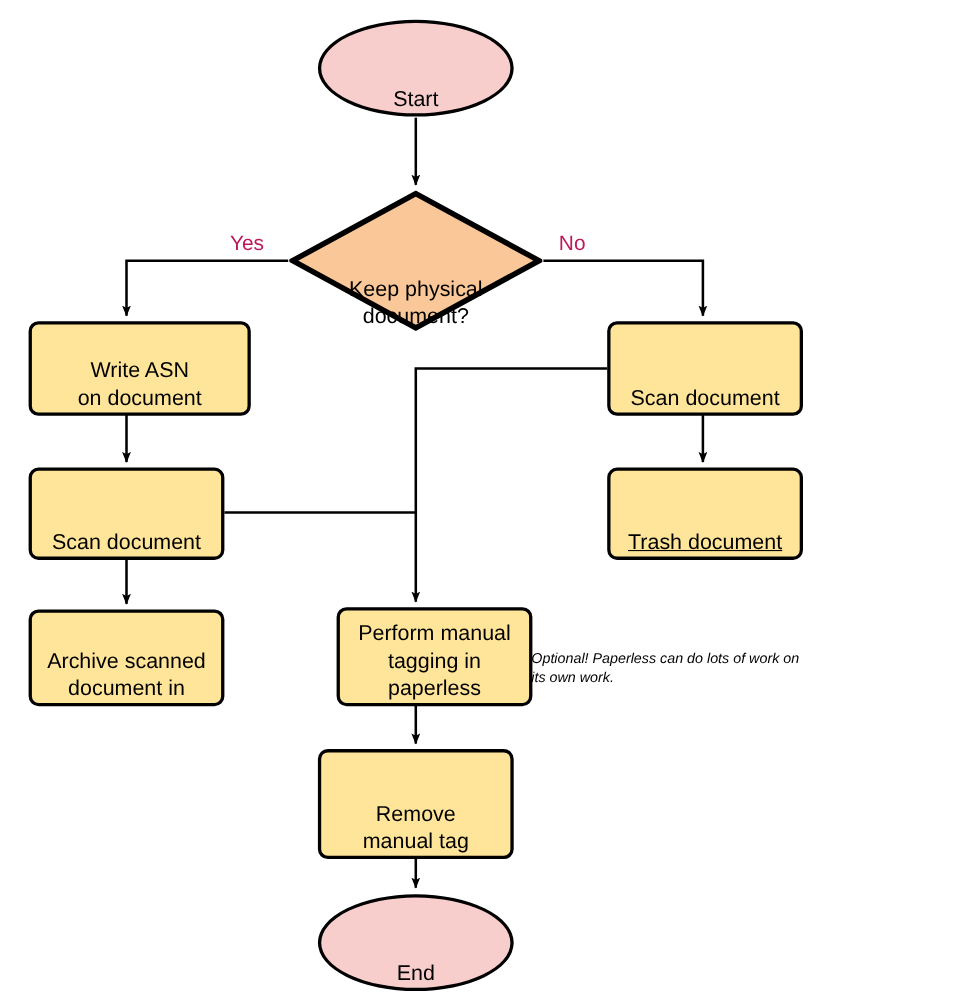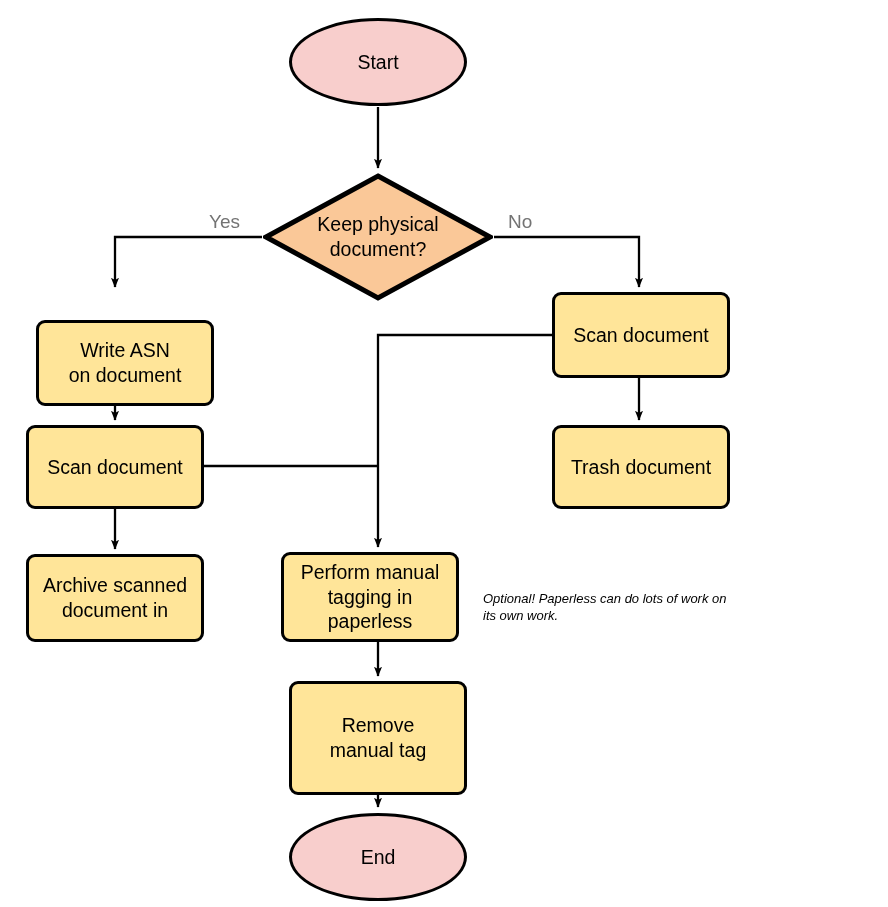--- a/index.html
+++ b/index.html
@@ -23,21 +23,21 @@
     position: absolute;
     left: 0;
     top: 0;
     width: 888px;
     height: 907px;
   }
   .node {
     position: absolute;
     box-sizing: border-box;
     display: flex;
-    align-items: center;
+    align-items: flex-end;
     justify-content: center;
     text-align: center;
     color: #000000;
     z-index: 2;
   }
   .node-process {
     border: 3px solid #000000;
     border-radius: 9px;
     background: #ffe599;
     font-size: 19.5px;
@@ -64,21 +64,21 @@
     z-index: 0;
   }
   .decision-label {
     position: relative;
     z-index: 1;
     pointer-events: none;
   }
   .edge-label {
     position: absolute;
     font-size: 19px;
-    color: #737373;
+    color: #be185d;
     z-index: 3;
     white-space: nowrap;
   }
   .annotation {
     position: absolute;
     font-size: 13px;
     font-style: italic;
     color: #000000;
     line-height: 1.32;
     z-index: 3;
@@ -127,21 +127,21 @@
     </svg>
     <div class="decision-label">
       <div>Keep physical</div>
       <div>document?</div>
     </div>
   </div>
 
   <div class="edge-label" style="left:209px; top:211px;">Yes</div>
   <div class="edge-label" style="left:508px; top:211px;text-align:center;">No</div>
 
-  <div class="node node-process" style="left:36px; top:292px; width:178px; height:86px;margin-top:28px;">
+  <div class="node node-process" style="left:26px; top:292px; width:202px; height:86px;">
     <div>
       <div>Write ASN</div>
       <div>on document</div>
     </div>
   </div>
 
   <div class="node node-process" style="left:26px; top:425px; width:178px; height:84px;">
     <span>Scan document</span>
   </div>
 
@@ -149,33 +149,33 @@
     <div>
       <div>Archive scanned</div>
       <div>document in</div>
     </div>
   </div>
 
   <div class="node node-process" style="left:552px; top:292px; width:178px; height:86px;">
     <span>Scan document</span>
   </div>
 
-  <div class="node node-process" style="left:552px; top:425px; width:178px; height:84px;">
+  <div class="node node-process" style="left:552px; top:425px; width:178px; height:84px;text-decoration:underline;">
     <span>Trash document</span>
   </div>
 
-  <div class="node node-process" style="left:281px; top:552px; width:178px; height:90px;">
+  <div class="node node-process" style="left:306px; top:552px; width:178px; height:90px;">
     <div>
       <div>Perform manual</div>
       <div>tagging in</div>
       <div>paperless</div>
     </div>
   </div>
 
-  <div class="node node-process" style="left:289px; top:681px; width:178px; height:114px;">
+  <div class="node node-process" style="left:289px; top:681px; width:178px; height:100px;">
     <div>
       <div>Remove</div>
       <div>manual tag</div>
     </div>
   </div>
 
   <div class="node node-terminator" style="left:289px; top:813px; width:178px; height:88px;">
     <span>End</span>
   </div>
 

